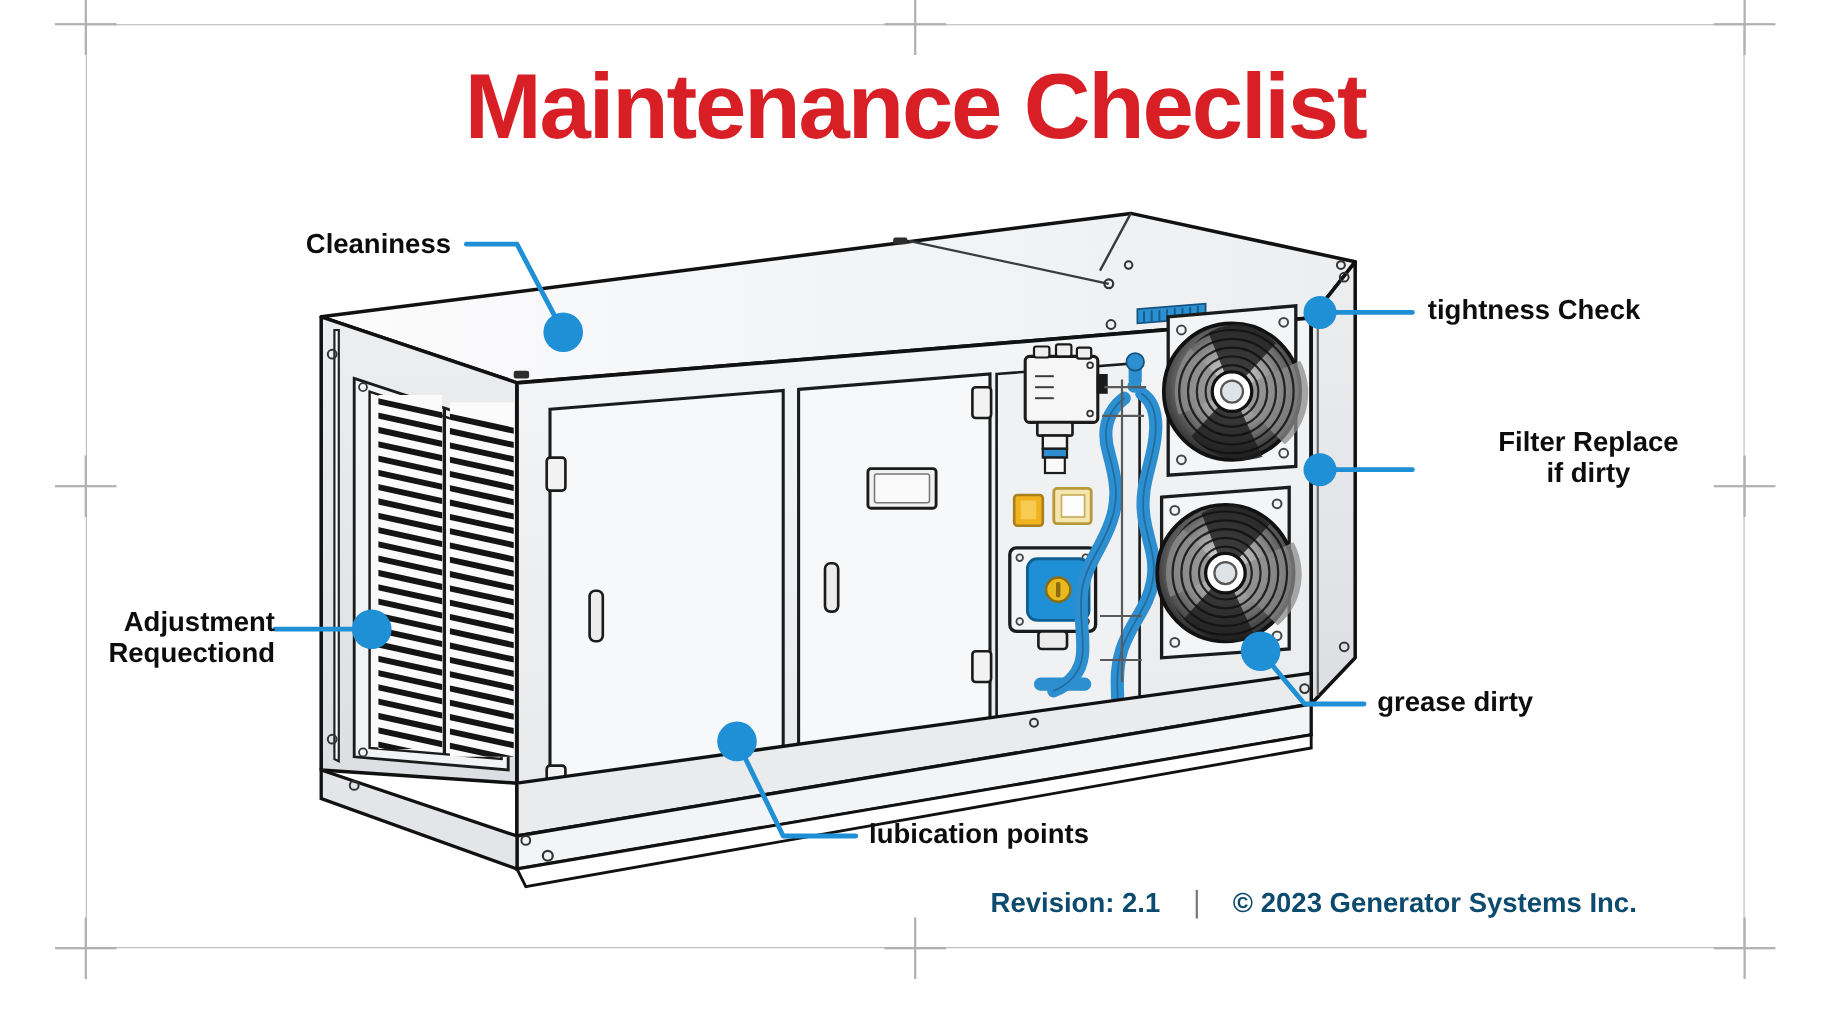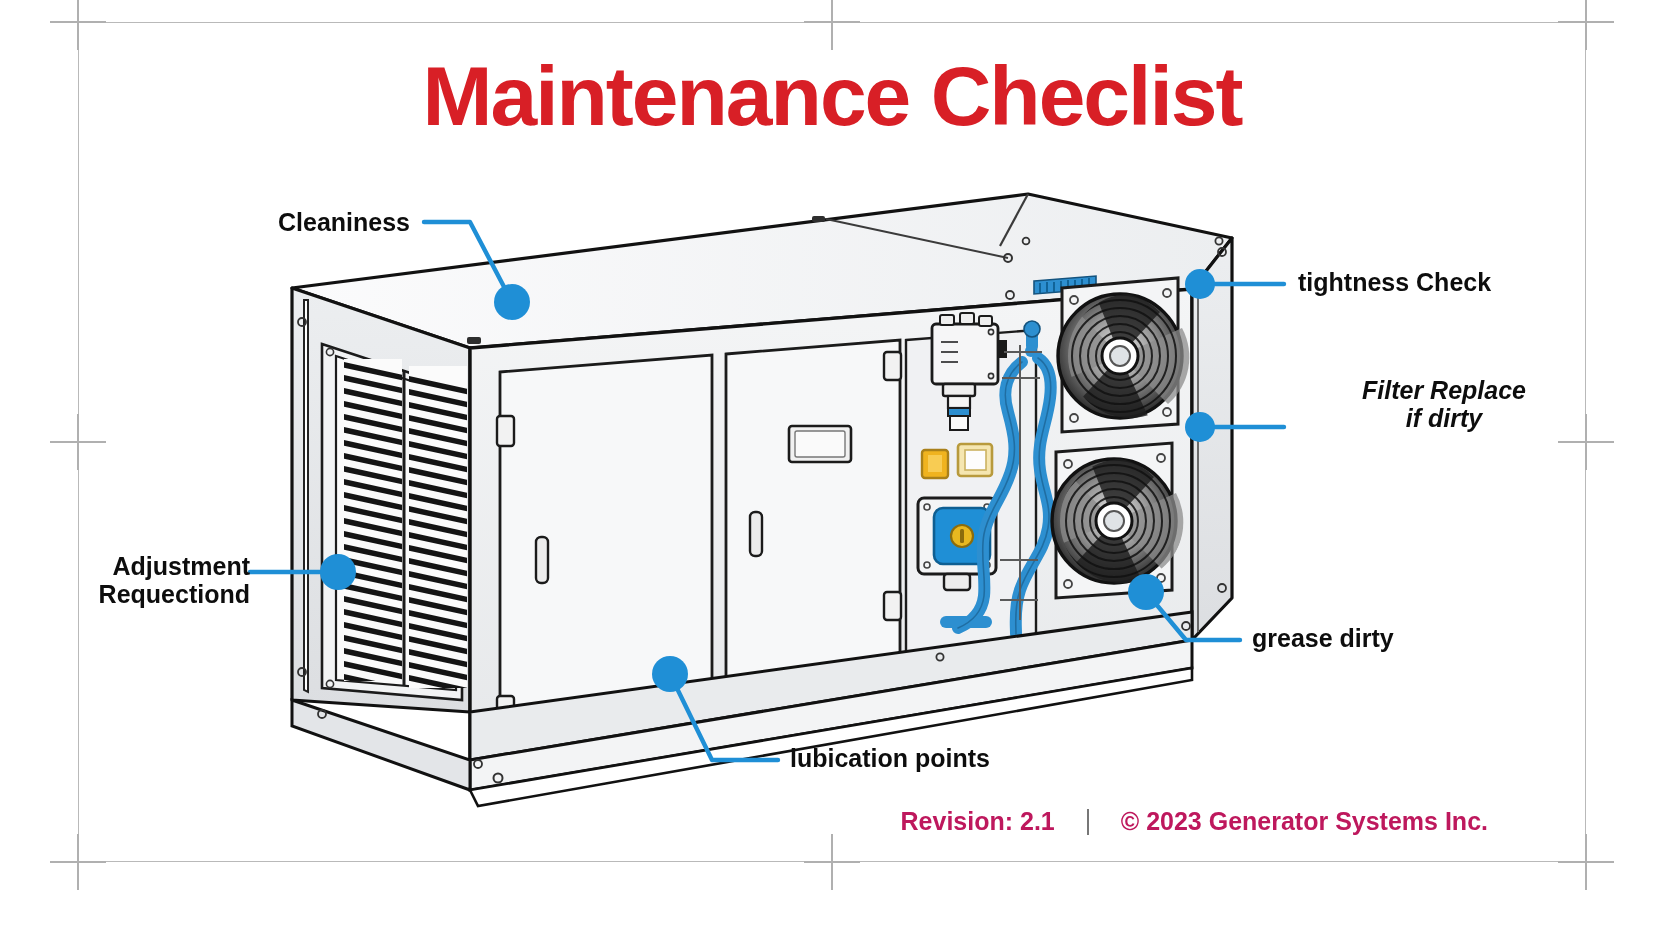--- a/index.html
+++ b/index.html
@@ -79,21 +79,21 @@
   .callout.left  { text-align: right; }
   .callout.center-right { text-align: center; }
 
   
   .footer {
     position: absolute;
     right: 176px;
     bottom: 92px;
     font-size: 25px;
     font-weight: bold;
-    color: #be185d;
+    color: #0c4a6e;
     display: flex;
     align-items: center;
     gap: 32px;
     font-family: "Liberation Sans", sans-serif;
   }
   .footer .divider {
     display: inline-block;
     width: 2px;
     height: 26px;
     background: #777;
@@ -468,21 +468,21 @@
 
   <div class="callout left" style="left:160px; top:208px; width:250px;">Cleaniness</div>
 
   <div class="callout left" style="left:20px; top:552px; width:230px;">Adjustment
 Requectiond</div>
 
   <div class="callout right" style="left:1298px; top:268px; width:320px;">tightness Check</div>
 
   <div class="callout right" style="left:790px; top:744px; width:300px;">lubication points</div>
 
-  <div class="callout center-right" style="left:1294px; top:376px; width:300px;font-style:italic;">Filter Replace
+  <div class="callout center-right" style="left:1294px; top:388px; width:300px;">Filter Replace
 if dirty</div>
 
   <div class="callout right" style="left:1252px; top:624px; width:300px;">grease dirty</div>
 
   <div class="footer">
     <span>Revision: 2.1</span>
     <span class="divider"></span>
     <span>© 2023 Generator Systems Inc.</span>
   </div>
 

